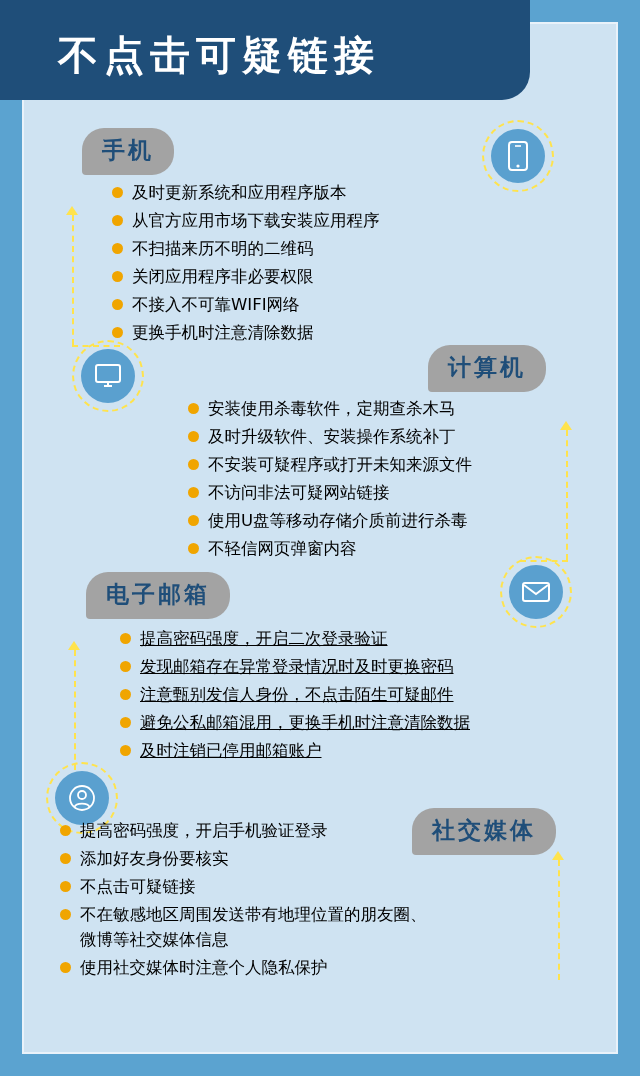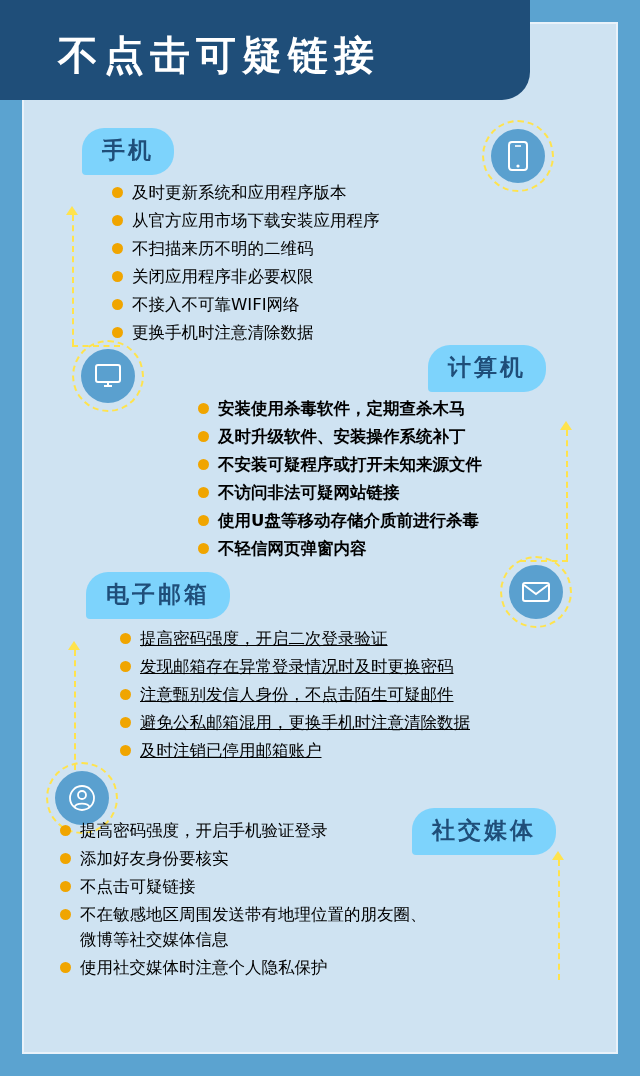--- a/index.html
+++ b/index.html
@@ -61,21 +61,21 @@
     width: 0;
     height: 0;
     border-left: 6px solid transparent;
     border-right: 6px solid transparent;
     border-bottom: 9px solid #ffe34d;
   }
 
   
   .pill {
     position: absolute;
-    background: #7dd3fc;
+    background: #a3a3a3;
     color: #1f4e79;
     font-size: 23px;
     font-weight: bold;
     letter-spacing: 3px;
     padding: 7px 20px 9px 20px;
     border-radius: 22px 22px 22px 4px;
     font-family: "DejaVu Sans", "Liberation Sans", sans-serif;
     white-space: nowrap;
   }
 
@@ -194,21 +194,21 @@
     <div class="icon-ring"></div>
     <div class="icon-circle">
       <svg width="30" height="28" viewBox="0 0 30 28">
         <rect x="3" y="3" width="24" height="17" rx="2" fill="none" stroke="#ffffff" stroke-width="2"></rect>
         <line x1="11" y1="24" x2="19" y2="24" stroke="#ffffff" stroke-width="2"></line>
         <line x1="15" y1="20" x2="15" y2="24" stroke="#ffffff" stroke-width="2"></line>
       </svg>
     </div>
   </div>
 
-  <div class="bullets" style="left:198px; top:396px;font-weight:bold;">
+  <div class="bullets" style="left:188px; top:396px;">
     <div class="bullet-row">
       <span class="dot"></span>
       <span class="btext">安装使用杀毒软件，定期查杀木马</span>
     </div>
     <div class="bullet-row">
       <span class="dot"></span>
       <span class="btext">及时升级软件、安装操作系统补丁</span>
     </div>
     <div class="bullet-row">
       <span class="dot"></span>

